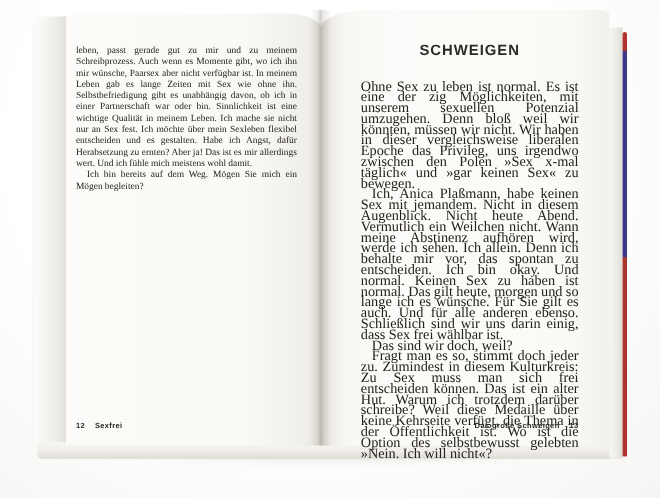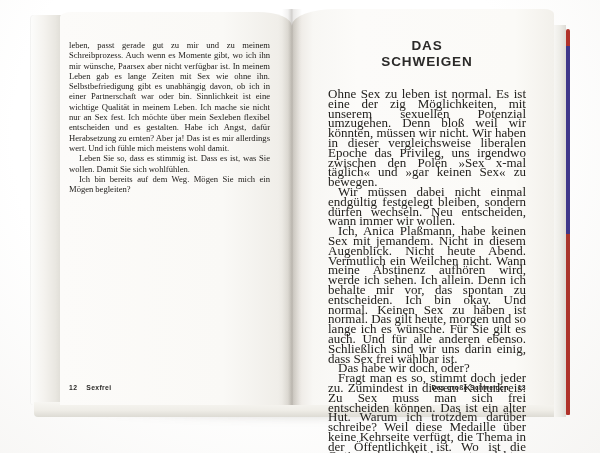--- a/index.html
+++ b/index.html
@@ -94,38 +94,35 @@
 
 <div class="scene">
   <div class="book">
     <div class="book-shadow"></div>
     <div class="edge-left"></div>
     <div class="edge-bottom"></div>
 
     <div class="page page-left">
       <div class="body-text">
         <p>leben, passt gerade gut zu mir und zu meinem Schreibprozess. Auch wenn es Momente gibt, wo ich ihn mir wünsche, Paarsex aber nicht verfügbar ist. In meinem Leben gab es lange Zeiten mit Sex wie ohne ihn. Selbstbefriedigung gibt es unabhängig davon, ob ich in einer Partnerschaft war oder bin. Sinnlichkeit ist eine wichtige Qualität in meinem Leben. Ich mache sie nicht nur an Sex fest. Ich möchte über mein Sexleben flexibel entscheiden und es gestalten. Habe ich Angst, dafür Herabsetzung zu ernten? Aber ja! Das ist es mir allerdings wert. Und ich fühle mich meistens wohl damit.</p>
-        <p class="indent">Leben Sie so, dass es stimmig ist. Dass es ist, was Sie wollen. Damit Sie sich wohlfühlen.</p>
         <p class="indent">Ich bin bereits auf dem Weg. Mögen Sie mich ein Mögen begleiten?</p>
       </div>
       <div class="page-footer footer-left">
         <span>12</span><span class="gap"></span><span>Sexfrei</span>
       </div>
     </div>
 
     <div class="page page-right">
       <h1 class="chapter-title">
-        <span>DAS</span>
         <span>SCHWEIGEN</span>
       </h1>
       <div class="body-text">
         <p>Ohne Sex zu leben ist normal. Es ist eine der zig Möglichkeiten, mit unserem sexuellen Potenzial umzugehen. Denn bloß weil wir könnten, müssen wir nicht. Wir haben in dieser vergleichsweise liberalen Epoche das Privileg, uns irgendwo zwischen den Polen »Sex x-mal täglich« und »gar keinen Sex« zu bewegen.</p>
-        <p class="indent">Wir müssen dabei nicht einmal endgültig festgelegt bleiben, sondern dürfen wechseln. Neu entscheiden, wann immer wir wollen.</p>
         <p class="indent">Ich, Anica Plaßmann, habe keinen Sex mit jemandem. Nicht in diesem Augenblick. Nicht heute Abend. Vermutlich ein Weilchen nicht. Wann meine Abstinenz aufhören wird, werde ich sehen. Ich allein. Denn ich behalte mir vor, das spontan zu entscheiden. Ich bin okay. Und normal. Keinen Sex zu haben ist normal. Das gilt heute, morgen und so lange ich es wünsche. Für Sie gilt es auch. Und für alle anderen ebenso. Schließlich sind wir uns darin einig, dass Sex frei wählbar ist.</p>
-        <p class="indent">Das habe wir doch, oder?</p>
+        <p class="indent">Das sind wir doch, weil?</p>
         <p class="indent">Fragt man es so, stimmt doch jeder zu. Zumindest in diesem Kulturkreis: Zu Sex muss man sich frei entscheiden können. Das ist ein alter Hut. Warum ich trotzdem darüber schreibe? Weil diese Medaille über keine Kehrseite verfügt, die Thema in der Öffentlichkeit ist. Wo ist die Option des selbstbewusst gelebten »Nein. Ich will nicht«?</p>
       </div>
       <div class="page-footer footer-right">
         <span>Das große Schweigen</span><span class="gap"></span><span>13</span>
       </div>
     </div>
 
     <div class="gutter"></div>
     <div class="fore-edge"></div>
     <div class="cover-stripe"></div>

